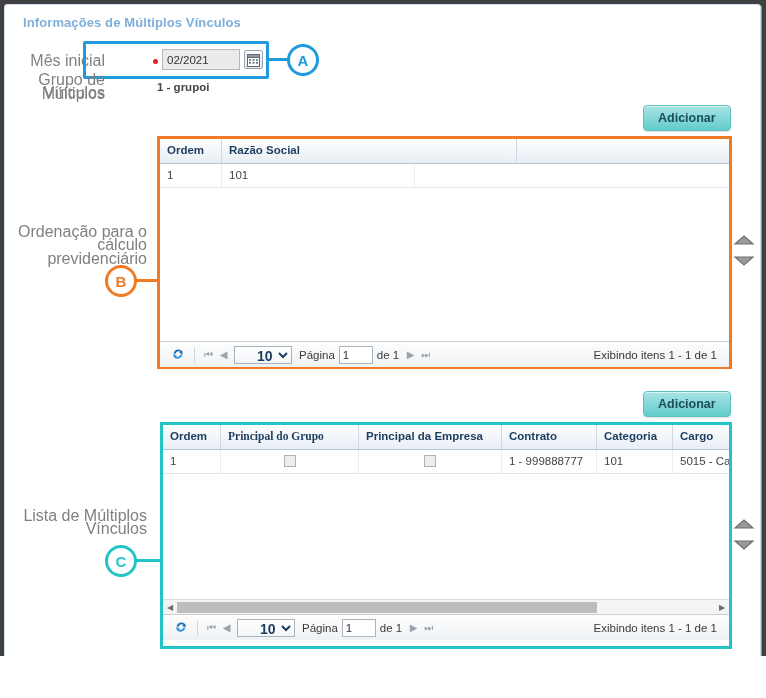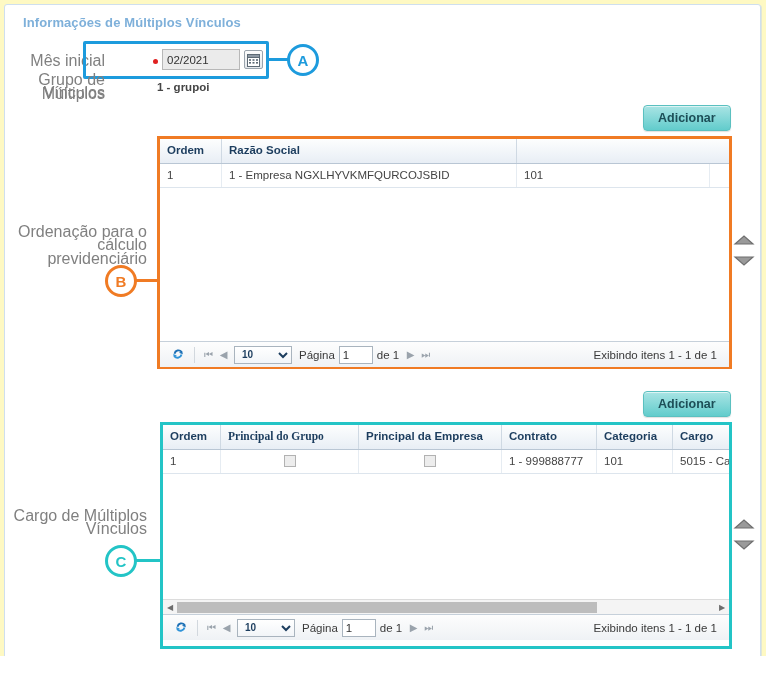--- a/index.html
+++ b/index.html
@@ -5,21 +5,21 @@
   * { box-sizing: border-box; }
   html, body {
     margin: 0; padding: 0;
     background: #ffffff;
     font-family: "Liberation Sans", sans-serif;
   }
   #screen {
     position: relative;
     width: 766px;
     height: 656px;
-    background: #fef9c3;
+    background: #404040;
     overflow: hidden;
   }
 
   
   .panel {
     position: absolute;
     left: 4px; top: 4px;
     width: 757px; height: 689px;
     border: 1px solid #cfdfee;
     border-radius: 3px;
@@ -221,24 +221,24 @@
     width: 15px; text-align: center;
     color: #9aa3ac; font-size: 10px; cursor: pointer;
     font-family: "DejaVu Sans", sans-serif;
   }
   .pg-select {
     width: 58px; height: 18px;
     margin: 0 3px;
     border: 1px solid #a9b4be;
     background: linear-gradient(#ffffff,#f2f5f8);
     font-family: "Liberation Sans", sans-serif;
-    font-size: 10px;
+    font-size: 14px;
     font-weight: bold;
     color: #1c3d5e;
-    padding-left: 3px;
+    padding-left: 18px;
   }
   .pg-text { margin: 0 4px; white-space: nowrap; }
   .pg-page-input {
     width: 34px; height: 18px;
     border: 1px solid #a9b4be;
     background: #fff;
     font-family: "Liberation Sans", sans-serif;
     font-size: 11.5px;
     color: #333;
     padding-left: 3px;
@@ -314,21 +314,20 @@
 
     <div class="grid" style="left:152px; top:131px; width:575px; height:233px;">
       <div class="grid-head">
         <div class="hcell" style="width:62px;">Ordem</div>
         <div class="hcell" style="width:295px;">Razão Social</div>
         <div class="hcell" style="width:19px;"></div>
       </div>
       <div class="grid-body" style="height:177px;">
         <div class="grid-row">
           <div class="cell" style="width:62px;">1</div>
-          <div class="cell" style="width:295px;">1 - Empresa NGXLHYVKMFQURCOJSBID</div>
           <div class="cell" style="width:193px;">101</div>
           <div class="cell" style="width:19px;"></div>
         </div>
       </div>
       <div class="pager">
         <span class="pg-refresh">
           <svg width="14" height="14" viewBox="0 0 14 14">
             <path d="M11.3 4.2A5 5 0 0 0 2.6 6.4l1.8.5A3.2 3.2 0 0 1 9.6 5.1l-1.7.6 3.9 1.5z" fill="#1b6fb5"></path>
             <path d="M2.7 9.9a5 5 0 0 0 8.7-2.2l-1.8-.5a3.2 3.2 0 0 1-5.2 1.8l1.7-.6L2.2 6.9z" fill="#2f93d8"></path>
           </svg>
@@ -357,21 +356,21 @@
       </span>
       <span class="arw">
         <svg width="22" height="14" viewBox="0 0 22 14">
           <path d="M2 3 L11 11 L20 3 Z" fill="#9a9a9a" stroke="#6f6f6f" stroke-width="1.2"></path>
         </svg>
       </span>
     </div>
 
     <button class="btn-add" style="left:638px; top:386px;">Adicionar</button>
 
-    <div class="flabel" style="left:8px; top:504px; width:134px;">Cargo de Múltiplos</div>
+    <div class="flabel" style="left:8px; top:504px; width:134px;">Lista de Múltiplos</div>
     <div class="flabel" style="left:8px; top:517px; width:134px;">Vínculos</div>
 
     <div class="leader teal" style="left:130px; top:554px; width:26px;"></div>
     <div class="callout teal" style="left:100px; top:540px;">C</div>
 
     <div class="grid teal" style="left:155px; top:417px; width:572px; height:227px;">
       <div class="grid-head">
         <div class="hcell" style="width:58px;">Ordem</div>
         <div class="hcell" style="width:138px;font-family:Liberation Serif, serif;">Principal do Grupo</div>
         <div class="hcell" style="width:143px;">Principal da Empresa</div>

